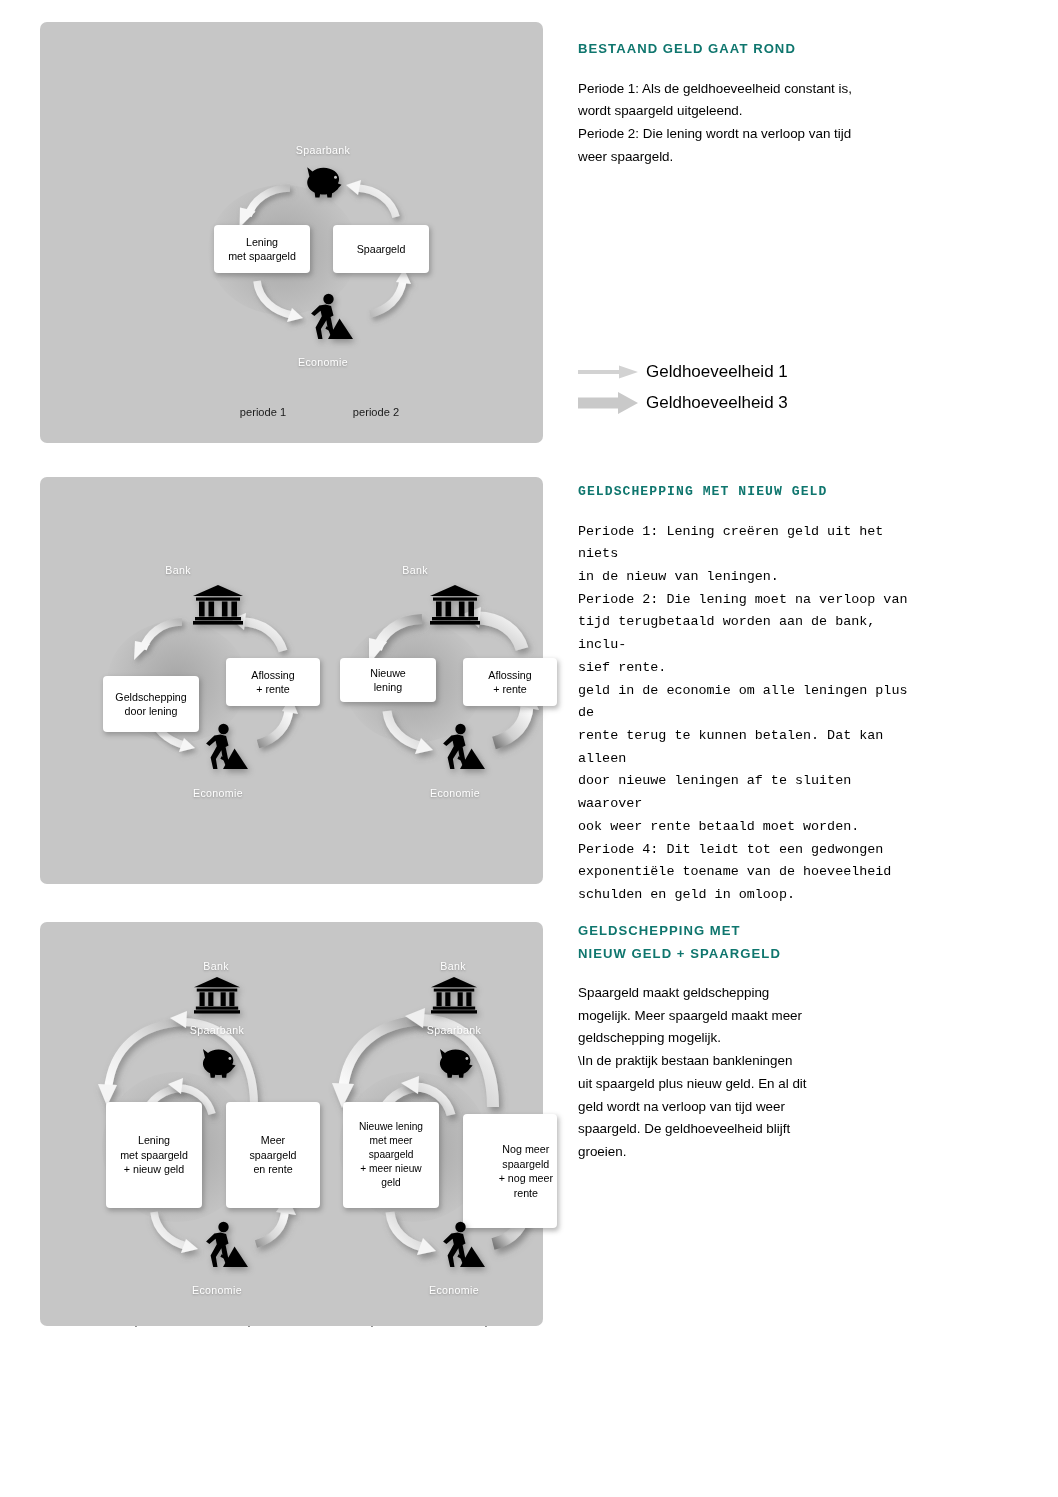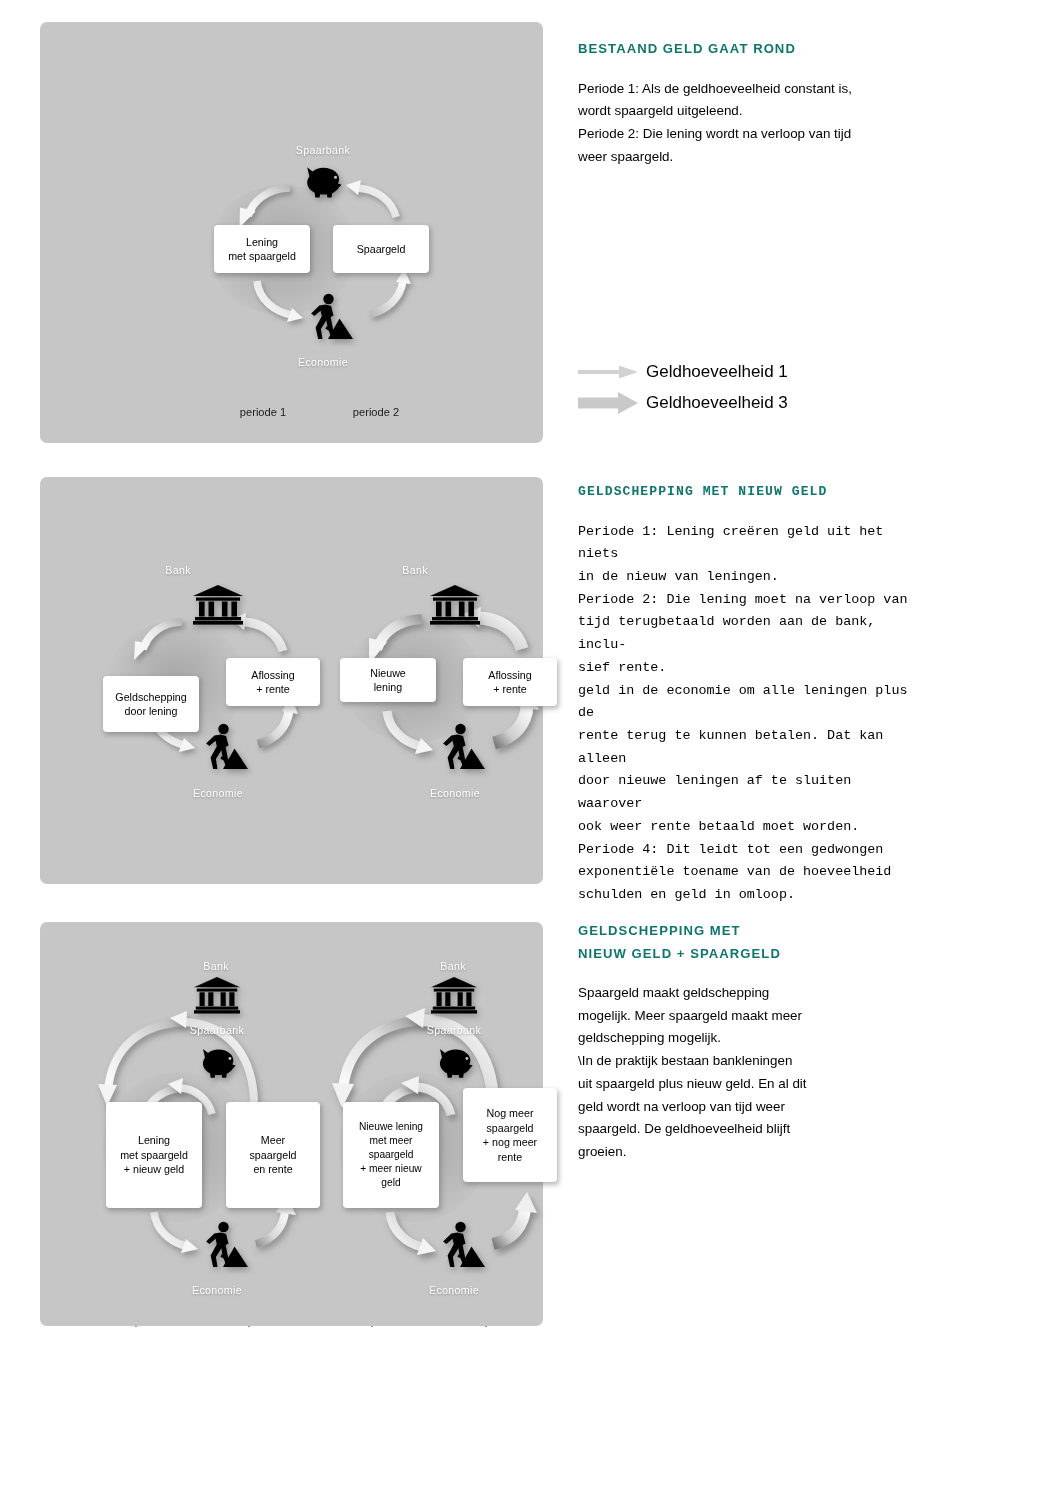--- a/index.html
+++ b/index.html
@@ -589,21 +589,21 @@
         </svg>
       </div>
 
       <div class="cbox" style="left:66px;top:180px;width:96px;height:106px;font-size:10.2px;">
         <span style="white-space:pre-line;">Nieuwe lening
 met meer
 spaargeld
 + meer nieuw
 geld</span>
       </div>
-      <div class="cbox" style="left:186px;top:166px;width:94px;height:94px;">
+      <div class="cbox" style="left:186px;top:192px;width:94px;height:114px;justify-content:flex-end;">
         <span style="white-space:pre-line;">Nog meer
 spaargeld
 + nog meer
 rente</span>
       </div>
 
       <div class="icon-holder" style="left:182px;top:298px;">
         <svg width="52" height="50" viewBox="0 0 52 50" aria-hidden="true">
           <circle cx="27.5" cy="7" r="5.2" fill="#000"></circle>
           <path fill="#000" d="M24.6 12.4l5.5 1.6 2.4 9.6-2.9 1.4 2.4 11.8 3.3 10.1h-4.3l-4.4-10.9-1.2-7.7-5.5 8.6 1.6 10h-4.3l-2.6-11.3 6.2-11.4-1.2-5.4-6.2 5.1-3.3-2.4 8.3-7.9z"></path>

